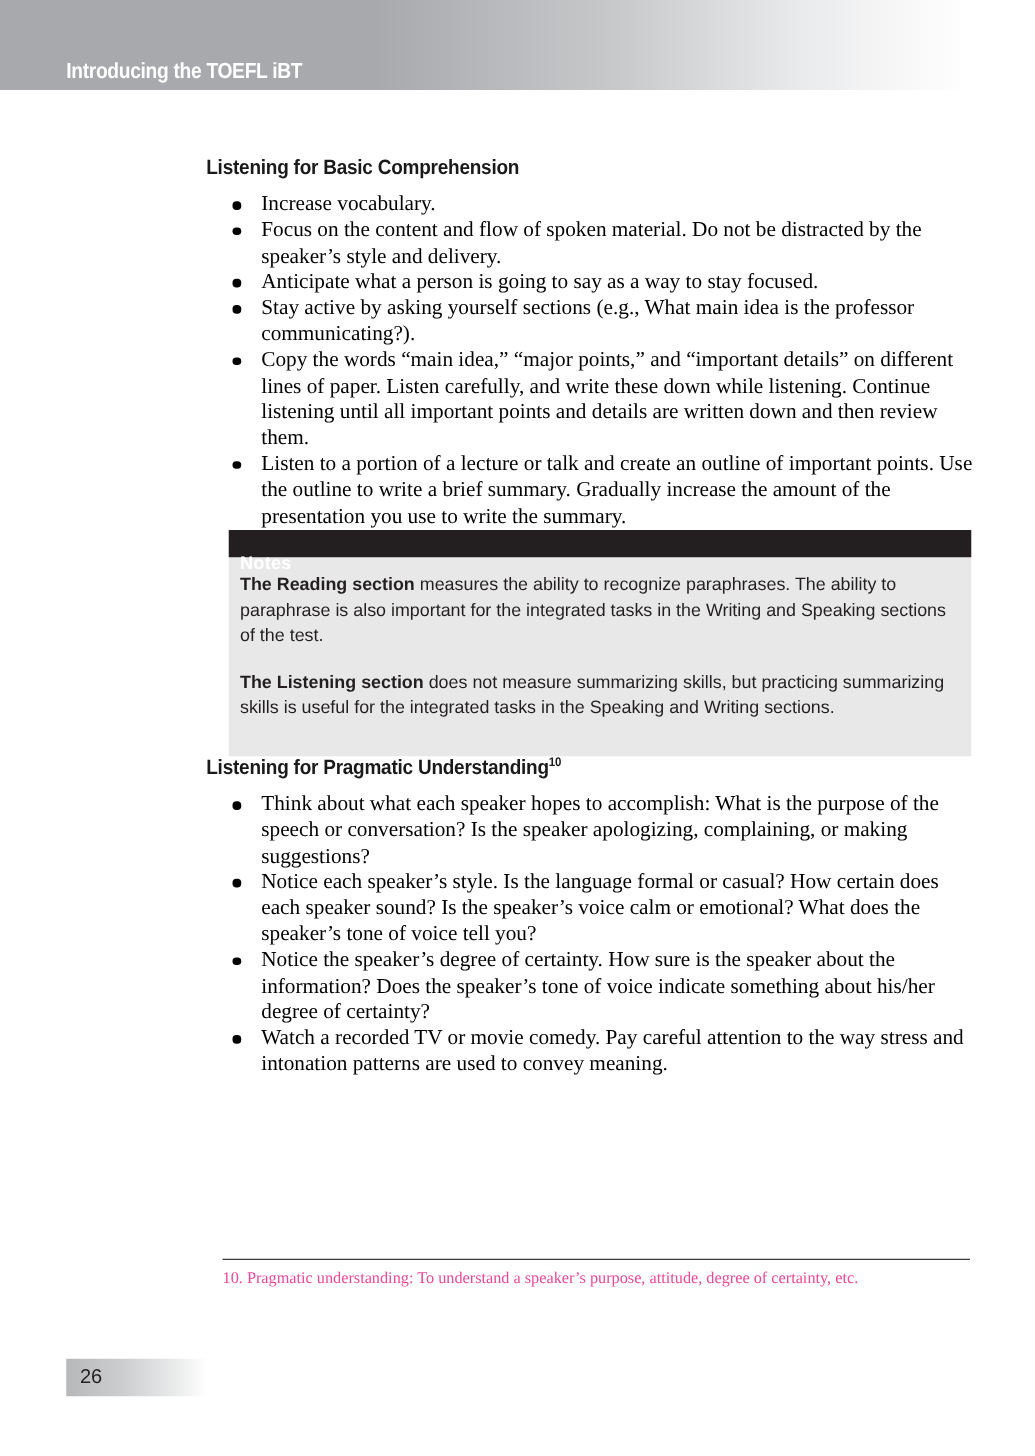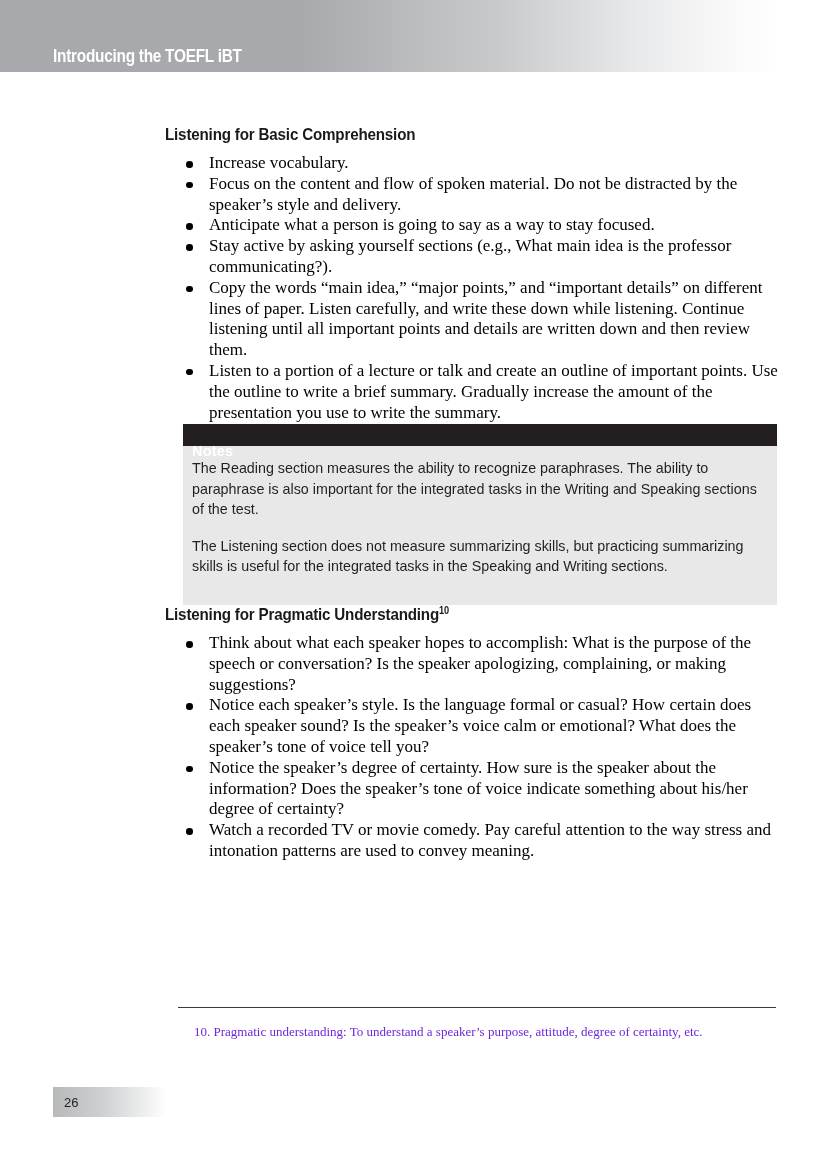--- a/index.html
+++ b/index.html
@@ -138,56 +138,56 @@
     font-family: "Liberation Sans", sans-serif;
     font-size: 14.3px;
     line-height: 20.5px;
     margin: 0 0 16px 0;
     color: #231f20;
   }
   #notes-body p:last-child {
     margin-bottom: 12px;
   }
   #notes-body b {
-    font-weight: normal;
+    font-weight: bold;
   }
 
   
   #footnotes {
     position: absolute;
     left: 178px;
     top: 1007px;
     width: 598px;
   }
   #footnote-rule {
     border-top: 1.2px solid #3a3a3a;
     width: 598px;
     margin-bottom: 6px;
   }
   #footnotes p {
     font-size: 13px;
     line-height: 15.5px;
-    margin: 16px;
-    color: #6d28d9;
+    margin: 0;
+    color: #ec4899;
   }
 
   
   #page-number-band {
     position: absolute;
     left: 53px;
     top: 1087px;
     width: 113px;
     height: 30px;
     background: linear-gradient(to right, #b6b8ba 0px, #cfd0d2 50px, #eceded 90px, #ffffff 113px);
     display: flex;
     align-items: center;
   }
   #page-number {
     font-family: "Liberation Sans", sans-serif;
-    font-size: 13px;
+    font-size: 16px;
     color: #231f20;
     margin-left: 11px;
   }
 </style>
 </head>
 <body>
 
 <div id="header-band"></div>
 <div id="header-title">Introducing the TOEFL iBT</div>
 

